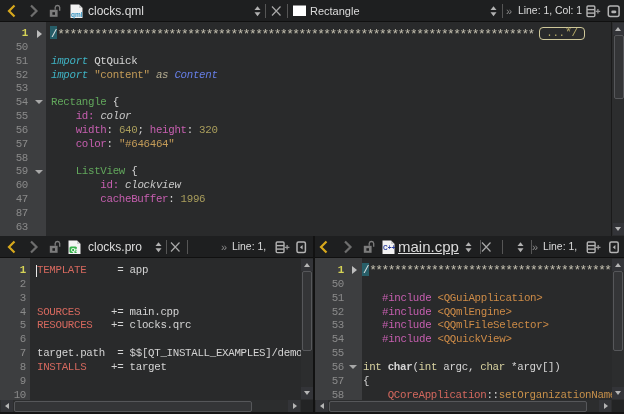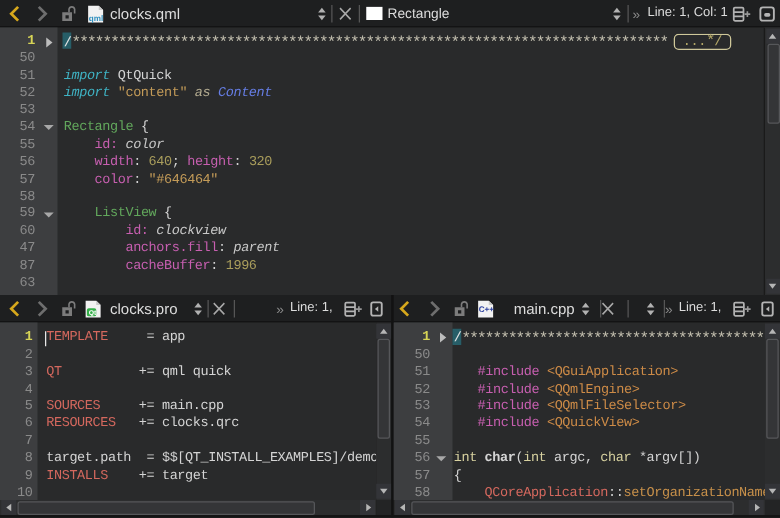--- a/index.html
+++ b/index.html
@@ -120,21 +120,20 @@
   <div class="ln"><span class="kw">import</span> QtQuick</div>
   <div class="ln"><span class="kw">import</span> <span class="str">"content"</span> <span style="color:#b3ab90; font-style:italic;">as</span> <span class="alias">Content</span></div>
   <div class="ln">&nbsp;</div>
   <div class="ln"><span class="typ">Rectangle</span> {</div>
   <div class="ln">    <span class="prop">id:</span> <span class="idv">color</span></div>
   <div class="ln">    <span class="prop">width</span>: <span class="numlit">640</span>; <span class="prop">height</span>: <span class="numlit">320</span></div>
   <div class="ln">    <span class="prop">color</span>: <span class="str">"#646464"</span></div>
   <div class="ln">&nbsp;</div>
   <div class="ln">    <span class="typ">ListView</span> {</div>
   <div class="ln">        <span class="prop">id:</span> <span class="idv">clockview</span></div>
-  <div class="ln">        <span class="prop">anchors.fill</span>: <span class="idv">parent</span></div>
   <div class="ln">        <span class="prop">cacheBuffer</span>: <span class="numlit">1996</span></div>
 </div>
 
 <div class="abs sbtrack" style="left:611px; top:22px; width:13px; height:214px; border-left:1px solid #1a1a1a;">
   <div class="sbbtn" style="left:1px; top:1px; width:12px; height:12px;"></div>
   <div class="tri" style="left:3px; top:5px; border-bottom:4px solid #b5b5b5; border-left:3.5px solid transparent; border-right:3.5px solid transparent;"></div>
   <div class="sbthumb" style="left:1.5px; top:13px; width:10px; height:64px;"></div>
   <div class="sbbtn" style="left:1px; top:201px; width:12px; height:12px;"></div>
   <div class="tri" style="left:3px; top:205px; border-top:4px solid #b5b5b5; border-left:3.5px solid transparent; border-right:3.5px solid transparent;"></div>
 </div>
@@ -186,21 +185,20 @@
   <div class="ln num">5</div>
     <div class="ln num">6</div>
     <div class="ln num">7</div>
   <div class="ln num">8</div>
     <div class="ln num">9</div>
     <div class="ln num">10</div>
 </div>
 <div class="abs code" id="code-bl" style="left:37px; top:264px; width:264px; height:137px; overflow:hidden;">
   <div class="ln"><span class="var">TEMPLATE</span>     = app</div>
   <div class="ln">&nbsp;</div>
-  <div class="ln"><span class="var">QT</span>          += qml quick</div>
   <div class="ln">&nbsp;</div>
   <div class="ln"><span class="var">SOURCES</span>     += main.cpp</div>
   <div class="ln"><span class="var">RESOURCES</span>   += clocks.qrc</div>
   <div class="ln">&nbsp;</div>
   <div class="ln">target.path  = $$[QT_INSTALL_EXAMPLES]/demos/clocks</div>
   <div class="ln"><span class="var">INSTALLS</span>    += target</div>
 </div>
 <div class="cursor" style="left:36px; top:264.7px; height:12px;"></div>
 <div class="abs sbtrack" style="left:301px; top:258px; width:12px; height:142px;">
   <div class="sbbtn" style="left:0px; top:1px; width:12px; height:12px;"></div>
@@ -248,21 +246,21 @@
       <rect x="272.3" y="6" width="7.8" height="10.6" rx="1"></rect>
       <line x1="272.3" y1="9.6" x2="280.1" y2="9.6"></line>
       <line x1="272.3" y1="13.1" x2="280.1" y2="13.1"></line>
     </g>
     <path d="M280.9 11.3 h4.6 M283.2 9 v4.6" stroke="#989898" stroke-width="1.3" fill="none"></path>
     <g>
       <rect x="294.8" y="5.9" width="8.4" height="10.6" rx="1.5" fill="none" stroke="#b4b4b4" stroke-width="1.5"></rect>
       <path d="M300.4 9 L297.7 11.2 L300.4 13.4 z" fill="#b4b4b4"></path>
     </g>
   </svg>
-  <div class="htext" style="left:96px; font-size:12px;">main.cpp</div>
+  <div class="htext" style="left:83px; font-size:15px;text-decoration:underline;">main.cpp</div>
   <div class="htext" style="left:228px; font-size:10.4px;">Line: 1,</div>
   <div class="hsep" style="left:165px;"></div>
   <div class="hsep" style="left:187px;"></div>
   <div class="hsep" style="left:216px;"></div>
 </div>
 <div class="abs cbg" style="left:315px; top:258px; width:297px; height:142px;"></div>
 <div class="abs gut" style="left:315px; top:258px; width:47px; height:142px;"></div>
 <div class="abs code" id="gut-br" style="left:315px; top:264px; width:29px; height:137px; overflow:hidden;">
   <div class="ln num numcur">1</div>
   <div class="ln num">50</div>

